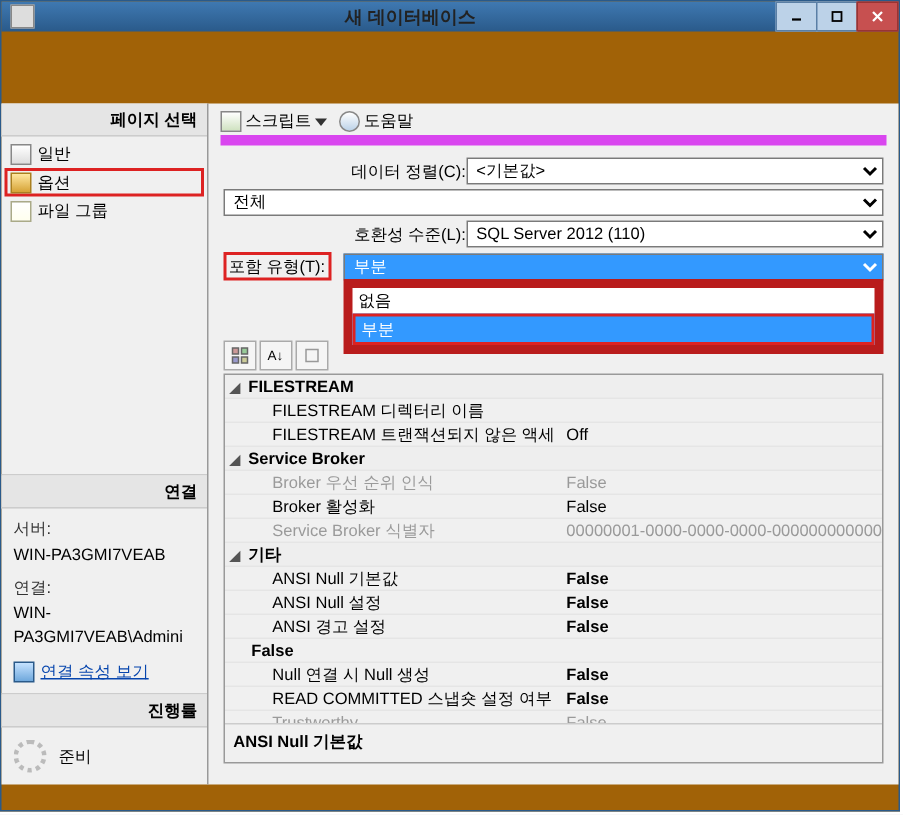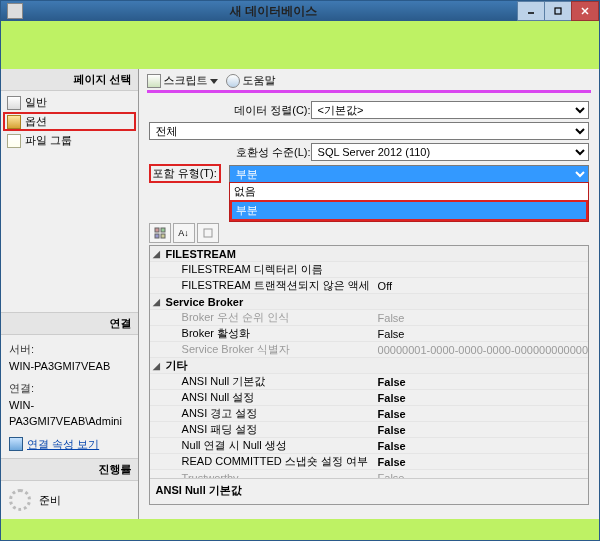--- a/index.html
+++ b/index.html
@@ -1,17 +1,17 @@
 <!DOCTYPE html>
 <html><head>
 <meta charset="utf-8">
 <style>
 * { box-sizing: border-box; margin: 0; padding: 0; font-family: "Malgun Gothic", "Segoe UI", sans-serif; font-size: 11px; }
 body { background: #fff; width: 602px; height: 543px; }
-.window { border: 1px solid #2a5a8a; width: 600px; height: 541px; display: flex; flex-direction: column; background: #bef264; gap: 48px; }
+.window { border: 1px solid #2a5a8a; width: 600px; height: 541px; display: flex; flex-direction: column; background: #a16207; gap: 48px; }
 .titlebar { background: linear-gradient(#3f79b2, #2a5a8a); height: 24px; display: flex; align-items: center; color: #fff; }
 .titlebar-icon { width: 16px; height: 16px; background: #ddd; margin: 0 6px; border: 1px solid #888; }
 .titlebar-text { flex: 1; text-align: center; font-size: 12px; font-weight: bold; color: #222; }
 .title-buttons { display: flex; }
 .title-btn { width: 28px; height: 20px; background: #bcd2e8; border: 1px solid #5a7fa5; display: flex; align-items: center; justify-content: center; margin-left: -1px; cursor: pointer; }
 .title-btn.close { background: #c75050; color: #fff; border-color: #933; }
 .title-btn svg { width: 10px; height: 10px; }
 
 .body { flex: 1; display: flex; background: #f0f0f0; }
 .left-panel { width: 152px; border-right: 1px solid #999; display: flex; flex-direction: column; }
@@ -26,35 +26,35 @@
 .spacer { flex: 1; }
 .conn-section, .progress-section { border-top: 1px solid #ccc; }
 .conn-body { padding: 6px 8px; line-height: 1.5; }
 .conn-label { color: #333; }
 .conn-link { color: #0645ad; text-decoration: underline; cursor: pointer; display: flex; align-items: center; margin-top: 6px; }
 .conn-link .lkicon { width:14px; height:14px; background: linear-gradient(#c5e2ff,#6fa8dc); border:1px solid #2a5a8a; margin-right:4px; }
 .progress-body { display:flex; align-items:center; padding:8px; }
 .spinner { width:22px; height:22px; border:3px dotted #bbb; border-radius:50%; margin-right:8px; }
 
 .right-panel { flex:1; display:flex; flex-direction:column; padding: 4px 8px 8px 8px; }
-.toolbar { display:flex; align-items:center; border-bottom:3px solid #d946ef; padding-bottom:2px; margin-bottom: 4px; }
+.toolbar { display:flex; align-items:center; border-bottom:7px solid #d946ef; padding-bottom:2px; margin-bottom: 4px; }
 .tbitem { display:flex; align-items:center; margin-right:8px; cursor:pointer; }
 .tbitem .dd { width:8px; height:8px; margin-left:2px; }
 .tbicon { width:14px; height:14px; margin-right:3px; border:1px solid #888; }
 .tbicon.script { background: linear-gradient(#fff,#cfe2c0); }
 .tbicon.help { background: linear-gradient(#fff,#bcd2e8); border-radius:50%; }
 
 .form-area { padding: 4px 2px 6px 2px; }
 .form-row { display:flex; align-items:center; margin-bottom: 3px; }
 .form-label { width: 162px; text-align: right; }
 .form-label.highlighted { border:2px solid #d22; padding:0 2px; width:auto; margin-right:auto; }
 .form-control { flex:1; }
 select, .like-select { width:100%; height:18px; border:1px solid #7a7a7a; background:#fff; font-size:11px; padding:0 2px; }
 .dropdown-open { position:relative; }
-.dd-list { position:absolute; top:17px; left:0; right:0; background:#fff; border:1px solid #b91c1c; z-index:10; }
+.dd-list { position:absolute; top:17px; left:0; right:0; background:#fff; border:6px solid #b91c1c; z-index:10; }
 .dd-item { padding:1px 4px; }
 .dd-item.sel { background:#3399ff; color:#fff; border:2px solid #d22; }
 
 .grid-toolbar { display:flex; gap:2px; margin-bottom:2px; }
 .grid-tb-btn { width:22px; height:20px; border:1px solid #aaa; background:#f5f5f5; display:flex; align-items:center; justify-content:center; cursor:pointer; }
 
 .prop-grid { border:1px solid #999; height:260px; display:flex; flex-direction:column; }
 .grid-scroll { flex:1; overflow-y:scroll; overflow-x:hidden; }
 .grid-row { display:flex; border-bottom:1px solid #e5e5e5; height:16px; align-items:center; }
 .grid-row.cat { background:#eee; font-weight:bold; }
@@ -257,21 +257,20 @@
                 <span class="grid-key">ANSI Null 설정</span>
                 <span class="grid-val bold">False</span>
               </div>
               <div class="grid-row">
                 <span class="expander"></span>
                 <span class="grid-key">ANSI 경고 설정</span>
                 <span class="grid-val bold">False</span>
               </div>
               <div class="grid-row">
                 <span class="expander"></span>
-                <span class="grid-key">ANSI 패딩 설정</span>
                 <span class="grid-val bold">False</span>
               </div>
               <div class="grid-row">
                 <span class="expander"></span>
                 <span class="grid-key">Null 연결 시 Null 생성</span>
                 <span class="grid-val bold">False</span>
               </div>
               <div class="grid-row">
                 <span class="expander"></span>
                 <span class="grid-key">READ COMMITTED 스냅숏 설정 여부</span>

